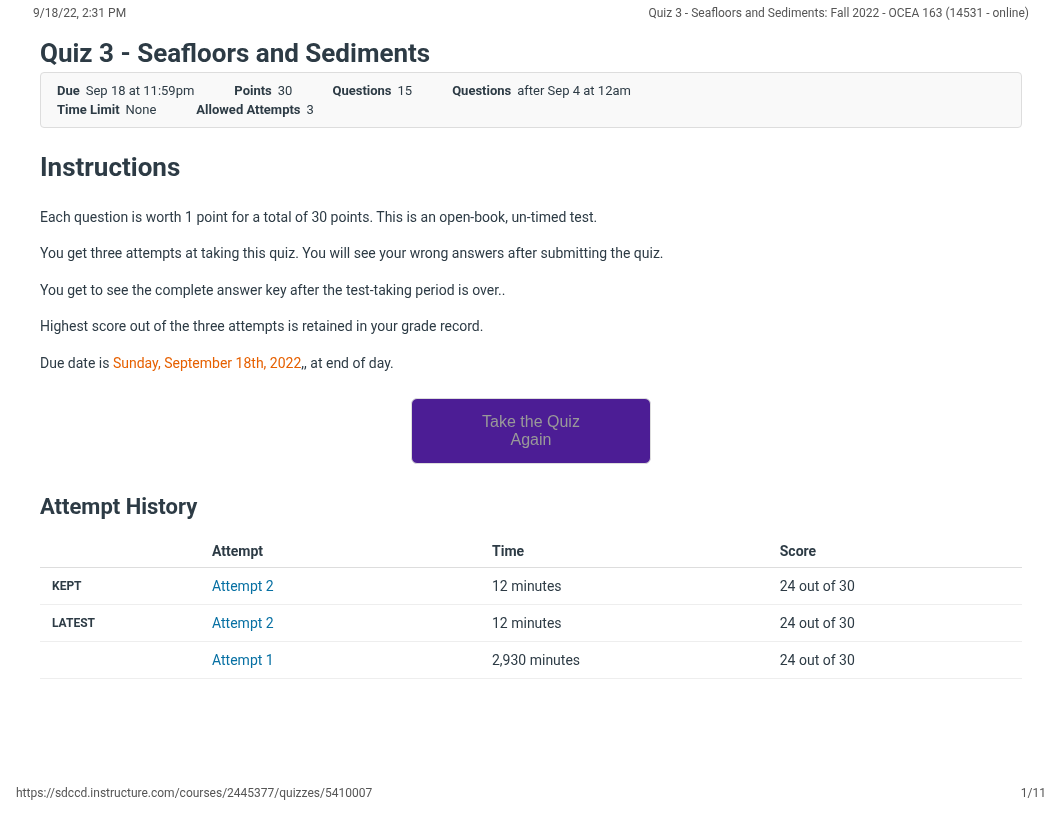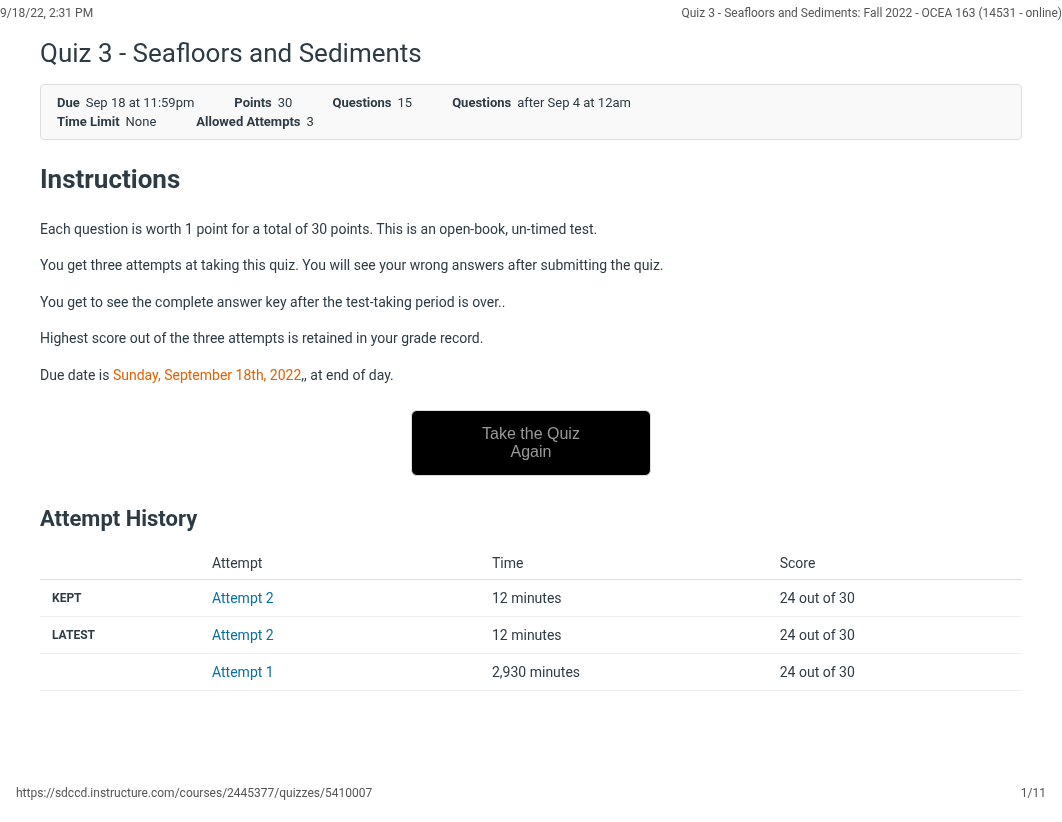--- a/index.html
+++ b/index.html
@@ -15,34 +15,34 @@
       background: #fff;
       width: 1062px;
       min-height: 822px;
       position: relative;
     }
 
     .top-bar {
       display: flex;
       justify-content: space-between;
       align-items: center;
-      padding: 6px 0;
+      padding: 6px 33px;
       font-size: 12px;
       color: #555;
       border-bottom: none;
     }
 
     .main-content {
       padding: 12px 40px 40px 40px;
     }
 
     .quiz-title {
       font-size: 26px;
-      font-weight: normal;
-      margin-bottom: 16px;
+      font-weight: bold;
+      margin-bottom: 4px;
       color: #2d3b45;
     }
 
     .quiz-meta {
       border: 1px solid #ddd;
       border-radius: 4px;
       padding: 10px 16px;
       margin-bottom: 24px;
       background: #f9f9f9;
     }
@@ -89,21 +89,21 @@
 
     .due-date-highlight {
       color: #e66000;
       font-weight: normal;
     }
 
     .take-quiz-btn {
       display: block;
       margin: 8px auto 30px auto;
       padding: 14px 50px;
-      background: #000000;
+      background: #4c1d95;
       color: #999;
       border: 1px solid #ddd;
       border-radius: 6px;
       font-size: 16px;
       cursor: default;
       text-align: center;
       width: 240px;
     }
 
     .attempt-history-title {
@@ -113,21 +113,21 @@
       color: #2d3b45;
     }
 
     .attempt-table {
       width: 100%;
       border-collapse: collapse;
     }
 
     .attempt-table th {
       text-align: left;
-      font-weight: normal;
+      font-weight: bold;
       padding: 8px 12px;
       font-size: 14px;
       color: #2d3b45;
       border-bottom: 1px solid #ddd;
     }
 
     .attempt-table td {
       padding: 10px 12px;
       font-size: 14px;
       color: #2d3b45;

